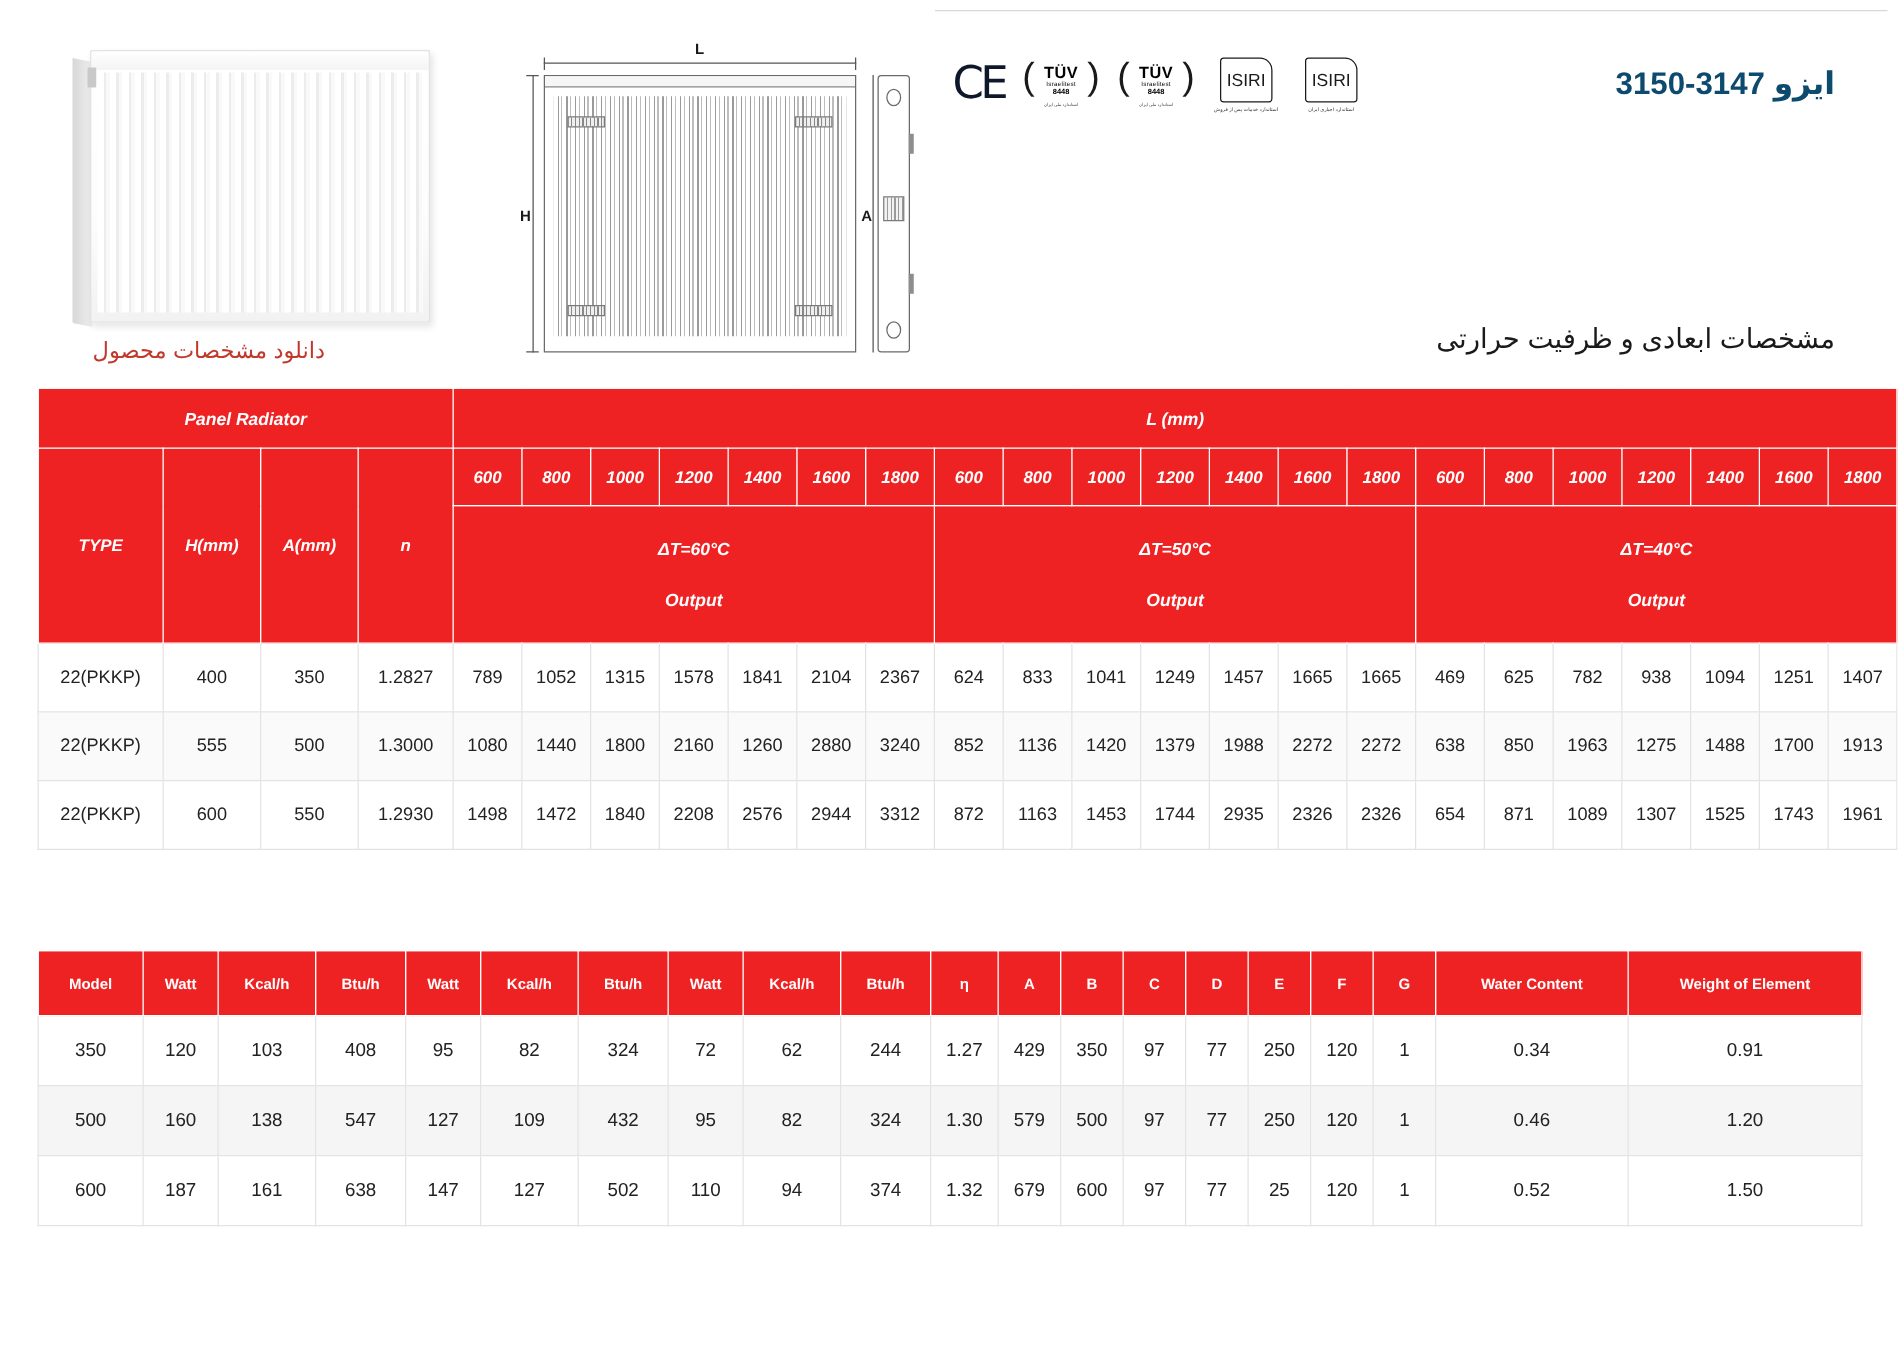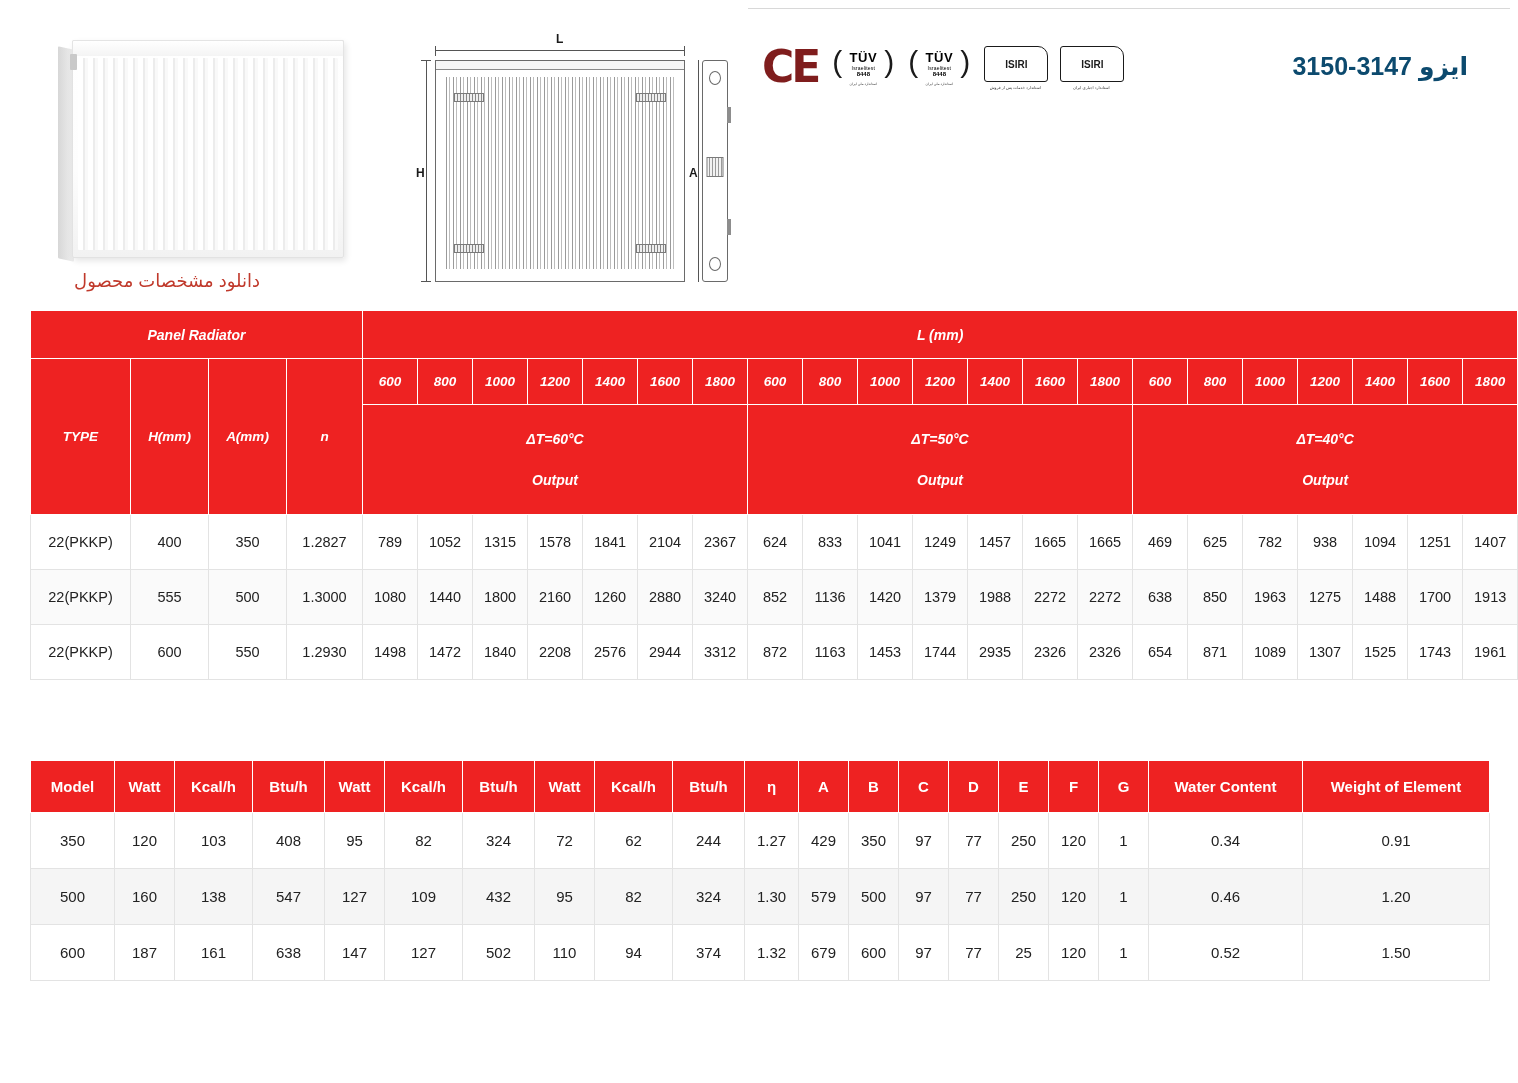--- a/index.html
+++ b/index.html
@@ -137,21 +137,21 @@
   }
 
   
   .certs {
     position: absolute; left: 762px; top: 46px;
     width: 330px; height: 78px;
     display: flex; align-items: flex-start; gap: 14px;
   }
   .cert { position: relative; }
   .ce-mark {
-    font-size: 44px; font-weight: bold; color: #7f1d1d;
+    font-size: 36px; font-weight: normal; color: #0f172a;
     letter-spacing: -3px; line-height: 42px;
     font-family: "DejaVu Sans", sans-serif;
   }
   .tuv { width: 66px; text-align: center; }
   .tuv-oval {
     width: 62px; height: 34px;
     border: none; position: relative;
     display: flex; flex-direction: column;
     align-items: center; justify-content: center;
   }
@@ -162,25 +162,25 @@
   .tuv-oval::after { content: ")"; left: auto; right: 0; }
   .tuv-name { font-size: 13px; font-weight: bold; letter-spacing: .5px; }
   .tuv-sub { font-size: 5px; letter-spacing: .2px; }
   .tuv-sub2 { font-size: 6px; font-weight: bold; }
   .tuv-fine {
     font-size: 3.4px; line-height: 5px; color: #333;
     margin-top: 2px; text-align: center; direction: rtl;
   }
   .isiri { width: 62px; text-align: center; }
   .isiri-badge {
-    width: 64px; height: 36px; margin: 0 auto;
+    width: 42px; height: 36px; margin: 0 auto;
     border: 1.6px solid #1a1a1a;
     border-radius: 3px 10px 3px 3px;
     display: flex; align-items: center; justify-content: center;
-    font-size: 10px; font-weight: bold; color: #1a1a1a;
+    font-size: 14px; font-weight: normal; color: #1a1a1a;
     position: relative;
   }
   .isiri-fine {
     font-size: 4px; line-height: 6px; color: #333;
     margin-top: 3px; direction: rtl;
   }
 
   
   .iso-title {
     position: absolute; right: 50px; top: 52px;
@@ -231,21 +231,21 @@
   .dt-label { line-height: 2.9; }
   .dt-label .l1 { display: block; }
   .dt-label .l2 { display: block; }
 
   
   #table-compare {
     left: 30px; top: 760px;
     width: 1458px;
     font-size: 14px;
   }
-  #table-compare thead th { height: 52px; font-size: 15px; }
+  #table-compare thead th { height: 52px; font-size: 12px; }
   #table-compare tbody td { height: 56px; font-size: 15px; background: #fff; }
   #table-compare tbody tr.unitrow td { background: #f7f7f7; font-size: 15px; }
   #table-compare tbody tr.stripe td { background: #f5f5f5; }
 </style>
 </head>
 <body>
 
 <div class="page">
 
   <div class="top-strip">
@@ -326,20 +326,21 @@
 
       <div class="cert isiri">
         <div class="isiri-badge">ISIRI</div>
         <div class="isiri-fine">استاندارد اجباری ایران</div>
       </div>
     </div>
 
     <div class="iso-title">ایزو 3147-3150</div>
   </div>
 
+  <div class="section-heading" id="heading-dims">مشخصات ابعادی و ظرفیت حرارتی</div>
 
   <table id="table-dims">
     <colgroup id="cg-dims">
         <col style="width: 100px;">
         <col style="width: 78px;">
         <col style="width: 78px;">
         <col style="width: 76px;">
         <col style="width: 55px;">
         <col style="width: 55px;">
         <col style="width: 55px;">

